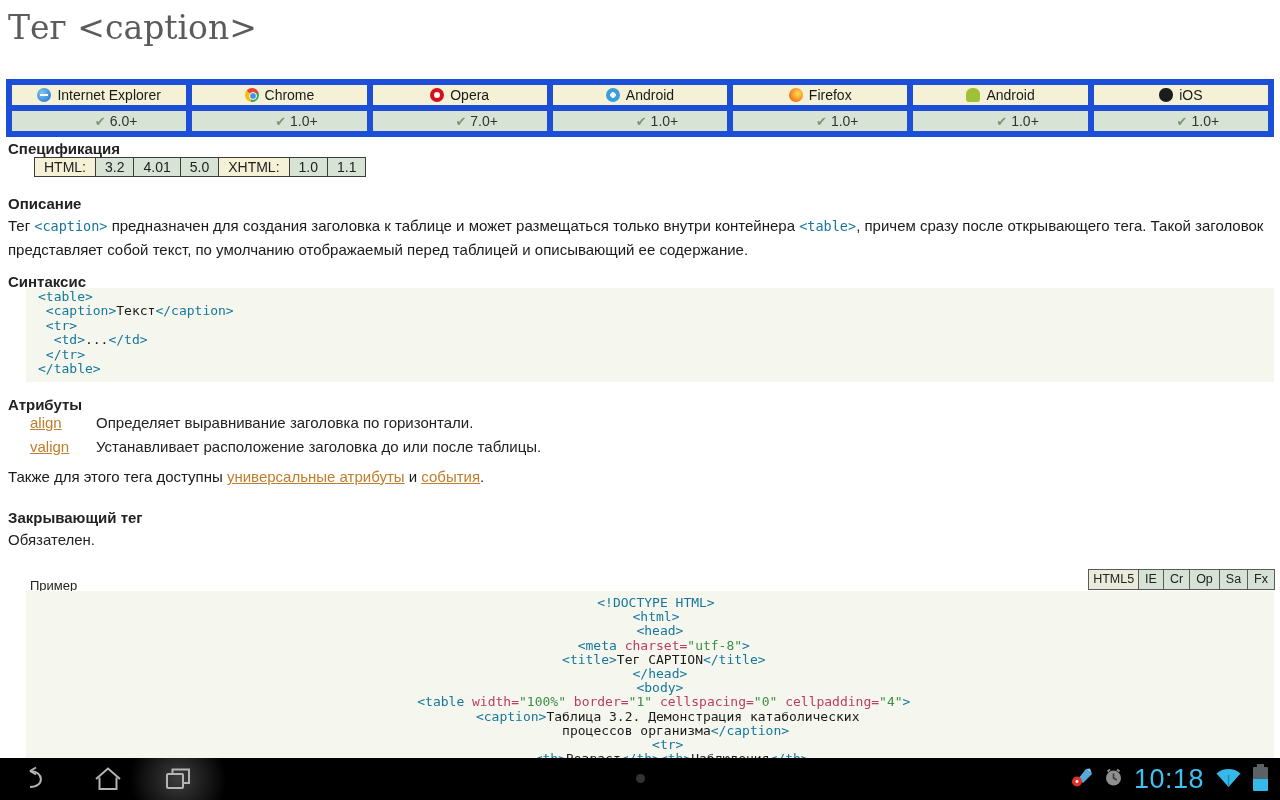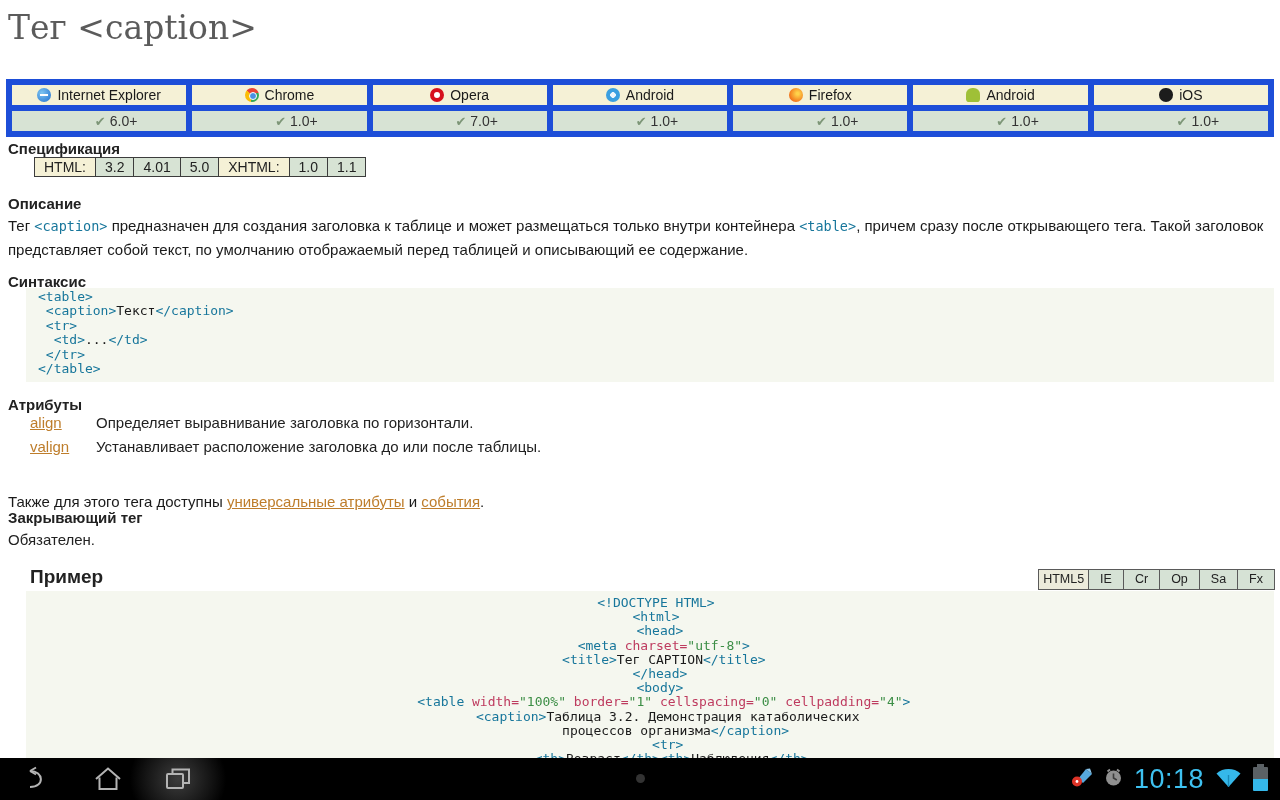--- a/index.html
+++ b/index.html
@@ -46,26 +46,26 @@
   .tok-tag { color:#17769B; }
   .tok-attr { color:#BE3B5F; }
   .tok-val { color:#3C8E46; }
   .tok-plain { color:#1a1a1a; }
 
   a.lnk { color:#BE7D2B; text-decoration:underline; cursor:pointer; }
   .attr-row { position:absolute; left:30px; display:flex; font-size:15px; }
   .attr-row .attr-name { width:66px; flex:0 0 66px; }
   .attr-row-0 { top:414px; }
   .attr-row-1 { top:438px; }
-  .also-p { position:absolute; left:8px; top:468px; font-size:15px;margin-top:25px; }
+  .also-p { position:absolute; left:8px; top:468px; font-size:15px; }
   .close-p { position:absolute; left:8px; top:531px; font-size:15px; }
 
-  .example-h { position:absolute; left:30px; top:566px; font-size:19px; font-weight:bold; }
+  .example-h { position:absolute; left:30px; top:578px; font-size:13px; font-weight:normal; }
   .tabs { position:absolute; right:5px; top:569px; display:flex; }
-  .tab { border:1px solid #5a5a5a; margin-left:-1px; background:#D6E2D5; font-size:12.5px; padding:2px 11px; line-height:15px; color:#222; cursor:pointer; }
+  .tab { border:1px solid #5a5a5a; margin-left:-1px; background:#D6E2D5; font-size:12.5px; padding:2px 6px; line-height:15px; color:#222; cursor:pointer; }
   .tab.active { background:#ECEBDB; padding:2px 4px; }
 
   
   .navbar { position:absolute; left:0; top:758px; width:1280px; height:42px; background:#000; overflow:hidden; }
   .nav-glow { position:absolute; left:128px; top:-29px; width:100px; height:100px; border-radius:50%;
               background:radial-gradient(circle, rgba(110,110,110,.55) 0%, rgba(70,70,70,.3) 45%, transparent 68%); }
   .nav-btn { position:absolute; top:0; width:48px; height:42px; background:transparent; border:none; display:flex; align-items:center; justify-content:center; cursor:pointer; }
   .nav-btn.back { left:10px; } .nav-btn.home { left:84px; } .nav-btn.recents { left:154px; }
   .nav-btn svg { stroke:#b4b4b4; stroke-width:2; fill:none; }
   .nav-dot { position:absolute; left:636px; top:16px; width:9px; height:9px; border-radius:50%; background:#333; }

